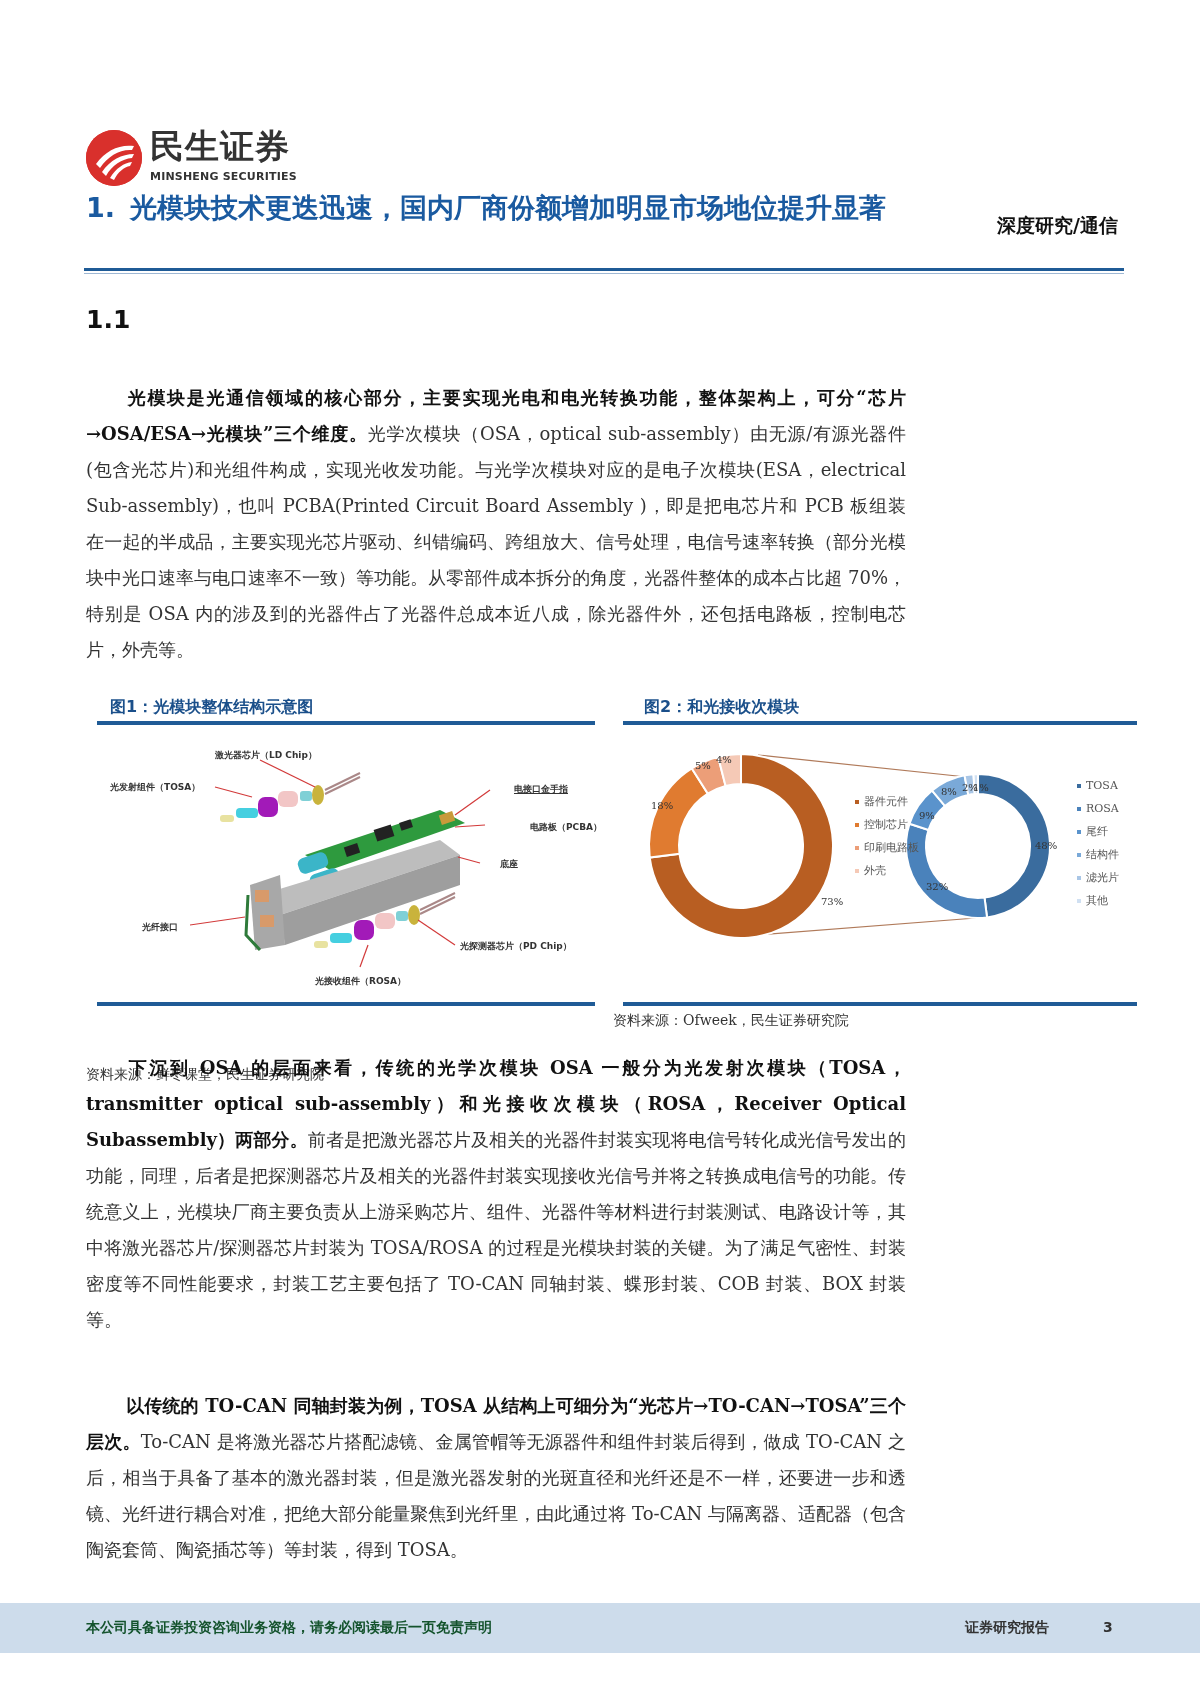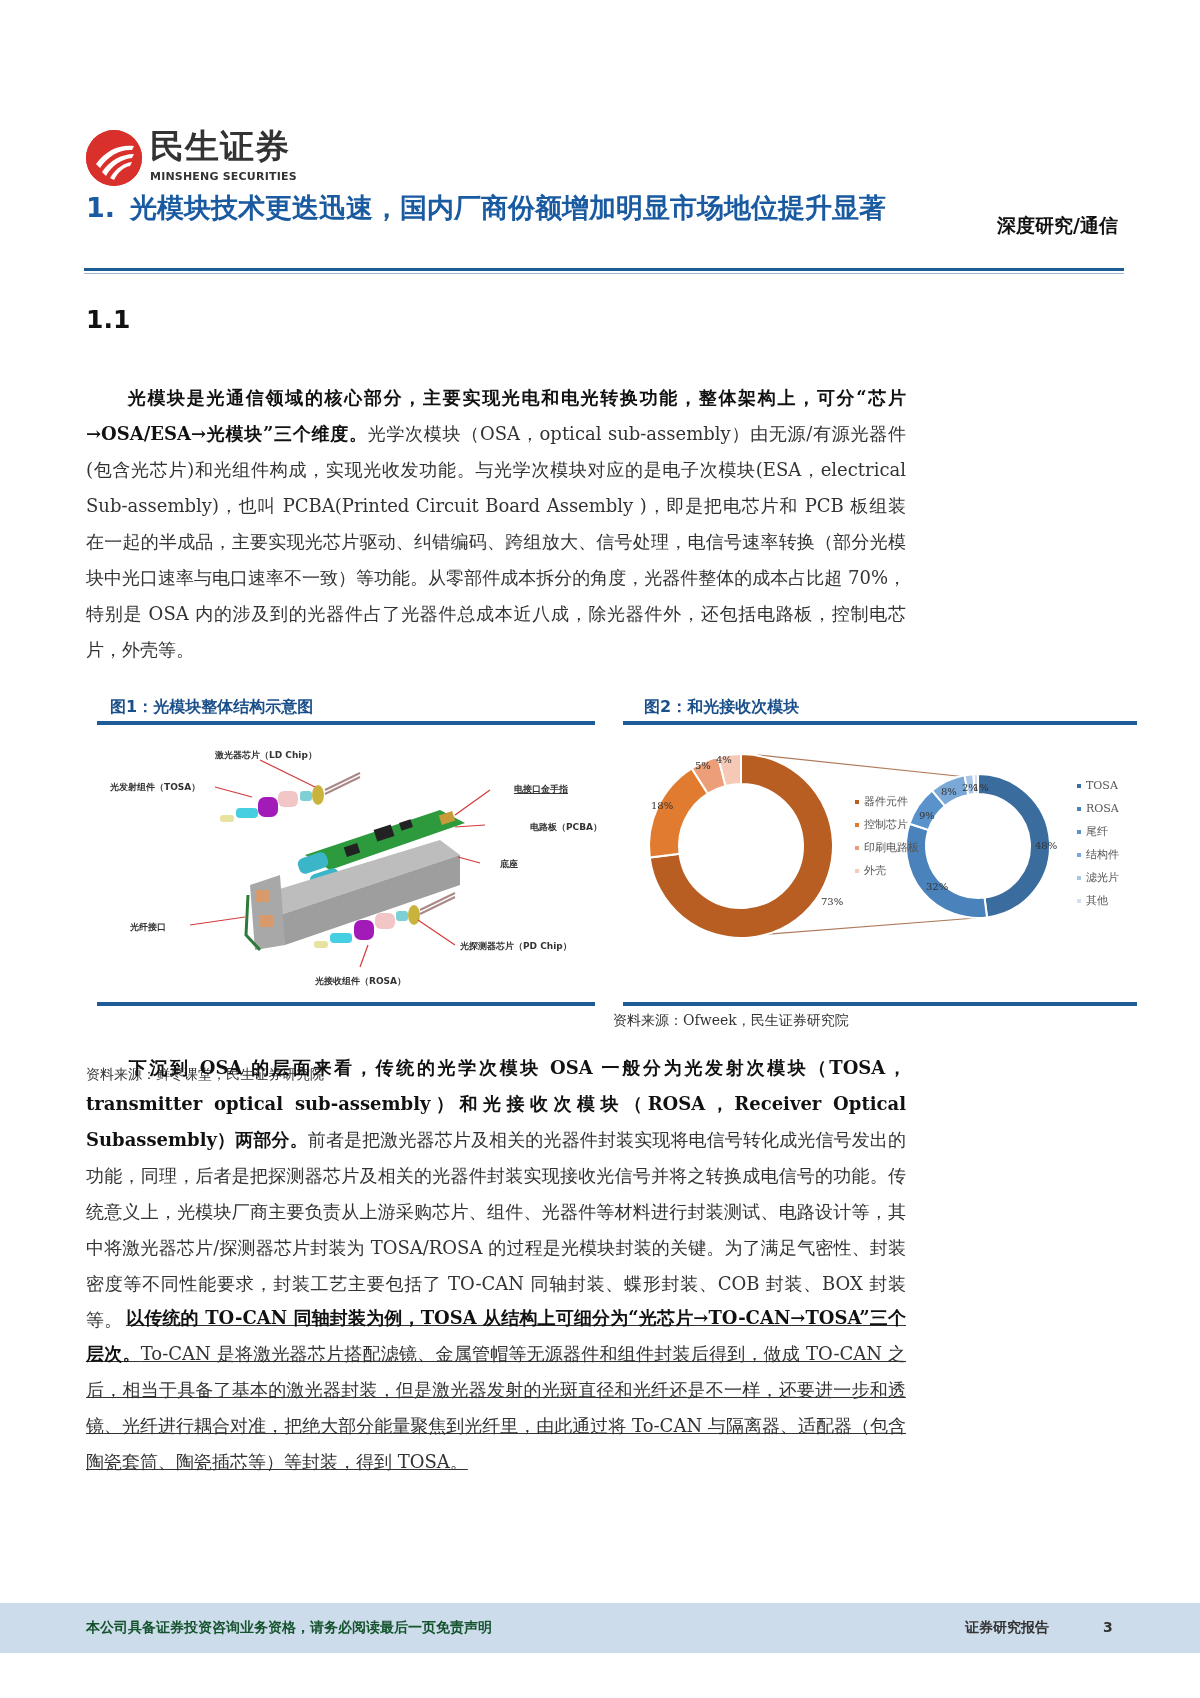--- a/index.html
+++ b/index.html
@@ -22,21 +22,21 @@
     .h1-text { display: block; padding-left: 44px; }
     .h2 { left: 86px; top: 290px; width: 900px; font-family: "DejaVu Sans", sans-serif; font-weight: bold; font-size: 25px; line-height: 36px; color: #111; }
     .h2-num { position: absolute; left: 0; top: 12px; text-align: center; }
     .h2-text { display: block; padding-left: 58px; }
 
     
     .para { left: 86px; width: 820px; font-size: 18px; line-height: 36px; color: #333; text-align: justify; }
     .para b { color: #111; }
     .p1 { top: 380px; }
     .p2 { top: 1050px; }
-    .p3 { top: 1300px; text-decoration: underline; }
+    .p3 { top: 1388px; }
     .indent { display: inline-block; width: 40px; }
 
     
     .fig-title { font-family: "DejaVu Sans", sans-serif; font-weight: bold; font-size: 16px; color: #1a4f8a; text-align: right; }
     .fig1-title { left: 110px; top: 697px; }
     .fig2-title { left: 644px; top: 697px; }
     .fig-rule { height: 4px; background: #1f5b96; }
     .fig1-rule-top { left: 97px; top: 721px; width: 498px; }
     .fig2-rule-top { left: 623px; top: 721px; width: 514px; }
     .fig1-rule-bot { left: 97px; top: 1002px; width: 498px; }
@@ -142,21 +142,21 @@
       <line x1="80" y1="180" x2="135" y2="172"></line>
       <line x1="345" y1="200" x2="308" y2="175"></line>
       <line x1="250" y1="222" x2="258" y2="200"></line>
     </g>
   </svg>
   <span class="lbl" style="left:105px; top:4px;">激光器芯片（LD Chip）</span>
   <span class="lbl" style="left:0px; top:36px;">光发射组件（TOSA）</span>
   <span class="lbl" style="left:404px; top:38px;text-decoration:underline;">电接口金手指</span>
   <span class="lbl" style="left:380px; top:76px;padding-left:40px;">电路板（PCBA）</span>
   <span class="lbl" style="left:390px; top:113px;">底座</span>
-  <span class="lbl" style="left:20px; top:176px;text-align:right;">光纤接口</span>
+  <span class="lbl" style="left:32px; top:176px;text-align:right;">光纤接口</span>
   <span class="lbl" style="left:350px; top:195px;">光探测器芯片（PD Chip）</span>
   <span class="lbl" style="left:205px; top:230px;">光接收组件（ROSA）</span>
 </div>
 
 <div class="abs fig2">
   <svg width="514" height="255" viewBox="0 0 514 255">
 
     <line x1="135" y1="15" x2="353" y2="38" stroke="#b07a5a" stroke-width="1.2"></line>
     <line x1="135" y1="195" x2="353" y2="178" stroke="#b07a5a" stroke-width="1.2"></line>
     <g id="donut1" transform="translate(118,106)">

